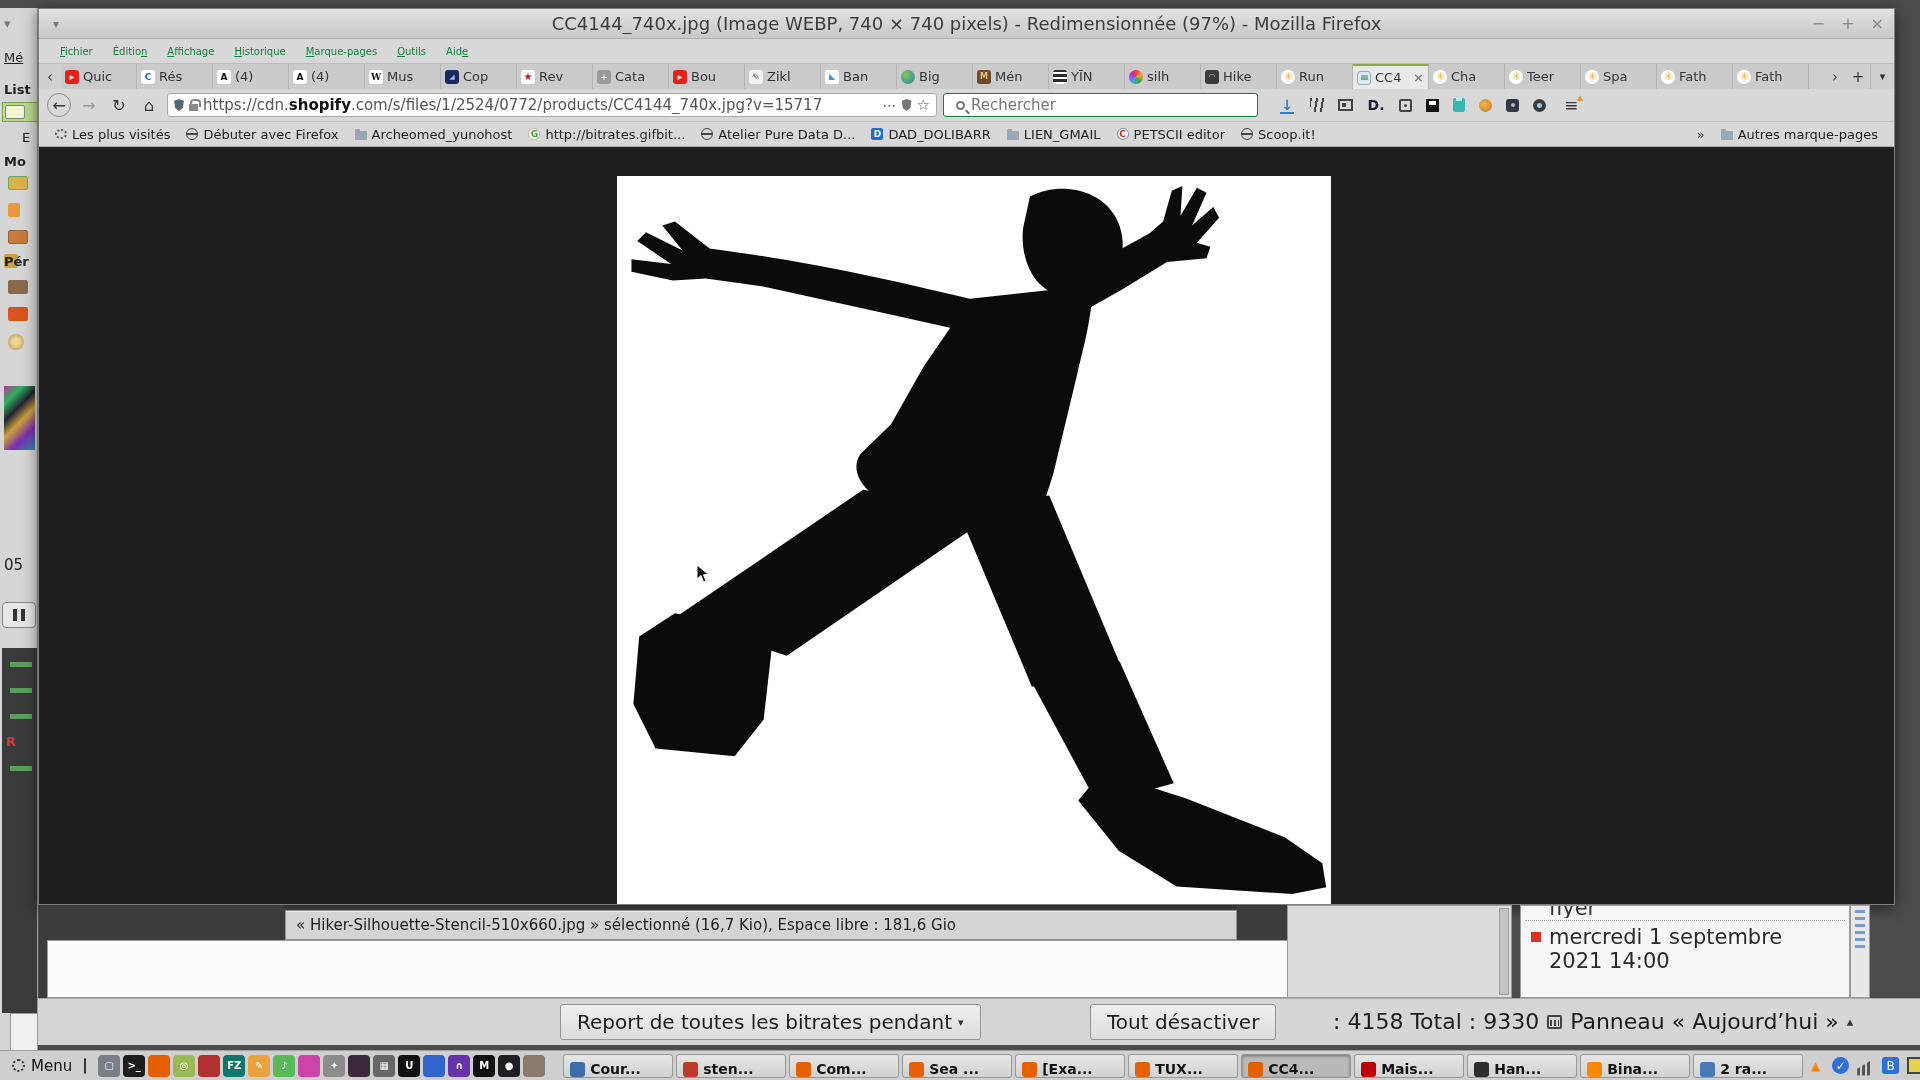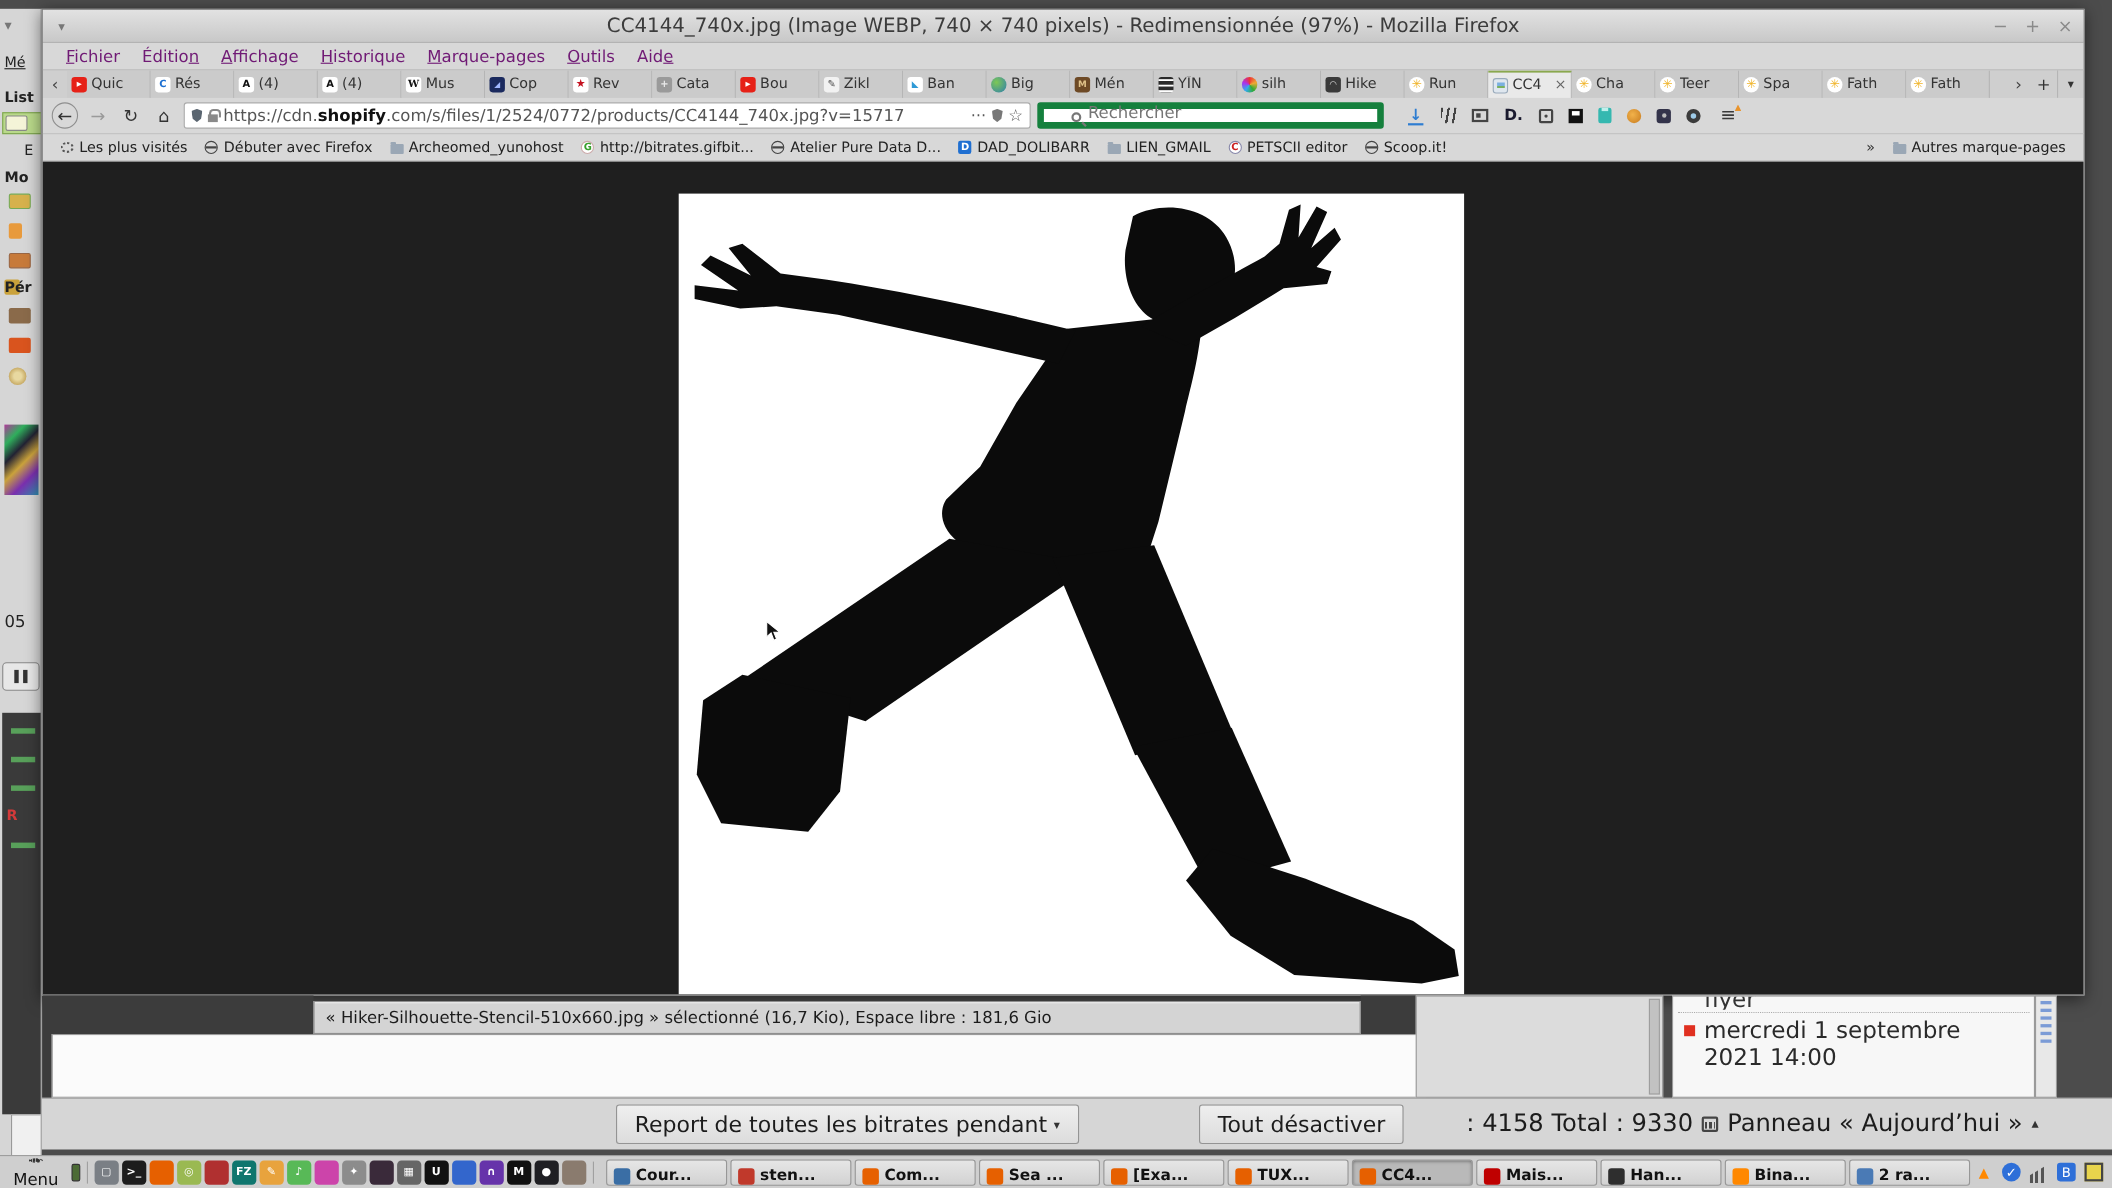--- a/index.html
+++ b/index.html
@@ -22,21 +22,21 @@
 
   
   .fx { position:absolute; left:38px; top:8px; width:1857px; height:897px; border:1px solid #7e7e7e; box-shadow:0 3px 14px rgba(0,0,0,.55); display:flex; flex-direction:column; background:#d8d8d8; }
   .titlebar { height:30px; background:linear-gradient(#e2e2e2,#c8c8c8); display:flex; align-items:center; position:relative; border-bottom:1px solid #b0b0b0; flex:0 0 30px;}
   .title-caret { position:absolute; left:14px; color:#777; font-size:12px; }
   .title-text { width:100%; text-align:center; font-size:18px; color:#3c3c3c; white-space:nowrap; overflow:hidden; }
   .win-controls { position:absolute; right:10px; display:flex; gap:16px; color:#8a8a8a; font-size:16px; }
   .win-controls span { cursor:default; }
 
   .menubar { height:24px; background:#d8d8d8; display:flex; align-items:center; padding-left:12px; gap:2px; flex:0 0 24px;}
-  .menubar .mi { font-size:15px; color:#701a75; padding:2px 9px; }
+  .menubar .mi { font-size:10px; color:#15803d; padding:2px 9px; }
 
   .tabbar { height:26px; background:#cfcfcf; display:flex; align-items:stretch; border-top:1px solid #bdbdbd; flex:0 0 26px; }
   .tscroll { width:22px; display:flex; align-items:center; justify-content:center; color:#444; font-size:15px; flex:0 0 22px;}
   .tabs { display:flex; flex:1 1 auto; overflow:hidden; }
   .tab { width:76px; flex:0 0 76px; display:flex; align-items:center; gap:4px; padding:0 4px; border-right:1px solid #b5b5b5; background:#cbcbcb; position:relative; }
   .tab.active { background:#e9e9e9; border-top:2px solid #8aa84e; }
   .tab .tlabel { font-size:13px; color:#333; white-space:nowrap; overflow:hidden; flex:1;
       -webkit-mask-image:linear-gradient(90deg,#000 70%,transparent); mask-image:linear-gradient(90deg,#000 70%,transparent); }
   .tab .tclose { font-size:13px; color:#666; }
   .fav { width:14px; height:14px; flex:0 0 14px; border-radius:3px; display:inline-flex; align-items:center; justify-content:center; font-size:9px; font-weight:bold; }
@@ -65,21 +65,21 @@
   .navbtn.dim { color:#9a9a9a; }
   .urlbox { flex:0 0 770px; height:24px; background:#fff; border:1px solid #ababab; border-radius:3px; display:flex; align-items:center; padding:0 6px; gap:5px; overflow:hidden; }
   .i-shield { width:10px; height:12px; background:#5a6570; clip-path:polygon(50% 0,100% 15%,88% 75%,50% 100%,12% 75%,0 15%); flex:0 0 10px;}
   .i-lock { width:9px; height:7px; background:#8a8a8a; position:relative; margin-top:4px; flex:0 0 9px;}
   .i-lock::before { content:""; position:absolute; left:1px; top:-5px; width:7px; height:6px; border:2px solid #8a8a8a; border-bottom:none; border-radius:4px 4px 0 0; }
   .urltext { font-size:15px; color:#555; white-space:nowrap; overflow:hidden; flex:1;
       -webkit-mask-image:linear-gradient(90deg,#000 92%,transparent); mask-image:linear-gradient(90deg,#000 92%,transparent);}
   .urltext b { color:#111;margin-top:38px; }
   .url-ellipsis { color:#555; font-size:14px; flex:0 0 auto;}
   .url-star { color:#555; font-size:15px; flex:0 0 auto;}
-  .searchbox { flex:0 0 315px; height:24px; background:#fff; border:6px solid #15803d; border-radius:3px; display:flex; align-items:flex-end; padding:0 25px; gap:6px; }
+  .searchbox { flex:0 0 315px; height:24px; background:#fff; border:1px solid #15803d; border-radius:3px; display:flex; align-items:center; padding:0 12px; gap:6px; }
   .i-mag { width:9px; height:9px; border:2px solid #777; border-radius:50%; position:relative; flex:0 0 9px;}
   .i-mag::after { content:""; position:absolute; left:7px; top:8px; width:5px; height:2px; background:#777; transform:rotate(45deg); }
   .searchbox input { border:none; outline:none; font-size:15px; color:#444; width:100%; background:transparent; font-family:"DejaVu Sans",sans-serif;}
   .toolicons { display:flex; align-items:center; gap:14px; margin-left:14px; }
   .ti { width:18px; height:18px; display:flex; align-items:center; justify-content:center; font-size:14px; color:#3a3a3a; position:relative;}
   .ti-download { color:#2e7dd1; font-weight:bold; }
   .ti-download::after { content:""; position:absolute; bottom:0; left:2px; right:2px; height:2px; background:#2e7dd1; }
   .ti-library { background:repeating-linear-gradient(100deg,#444 0 2px,transparent 2px 6px); width:14px; height:14px; }
   .ti-sidebar { width:15px; height:12px; border:2px solid #444; }
   .ti-sidebar::before { content:""; position:absolute; left:2px; top:2px; bottom:2px; width:4px; background:#444; }
@@ -143,21 +143,21 @@
   .cal-clip span { display:block; font-size:21px; color:#333; transform:translateY(-10px); }
   .cal-sep { border-top:1px dotted #aaa; margin:2px 4px; }
   .cal-event { display:flex; gap:8px; padding:2px 4px 0 10px; }
   .cal-bullet { width:10px; height:10px; background:#e03020; margin-top:7px; flex:0 0 10px;}
   .cal-event-text { font-size:21px; color:#2a2a2a; line-height:1.15; width:250px; }
   .cal-scroll { position:absolute; left:1850px; top:905px; width:20px; height:93px; background:#e8e8e8; border:1px solid #9a9a9a; overflow:hidden;}
   .cal-scroll i { display:block; width:10px; height:3px; background:#7b9bd6; margin:4px auto 0; }
 
   
   .taskbar { position:absolute; left:0; bottom:0; width:1920px; height:30px; background:#cfcfcf; border-top:1px solid #9e9e9e; display:flex; align-items:center; padding:0 4px; gap:4px; }
-  .tb-menu { display:flex; align-items:center; gap:6px; padding:0 8px; height:26px;flex-direction:column; }
+  .tb-menu { display:flex; align-items:center; gap:6px; padding:0 8px; height:26px; }
   .tb-menu .gear { width:13px; height:13px; border:2px dotted #333; border-radius:50%; }
   .tb-menu span { font-size:15px; color:#111; }
   .tb-pager { width:20px; height:16px; background:#4c6b35; border:1px solid #333; border-radius:2px; }
   .tb-sep { width:1px; height:20px; background:#a0a0a0; margin:0 2px; }
   .launchers { display:flex; align-items:center; gap:3px; }
   .lch { width:22px; height:22px; border-radius:4px; display:flex; align-items:center; justify-content:center; font-size:10px; font-weight:bold; color:#fff; }
   .tb-windows { display:flex; align-items:center; gap:3px; margin-left:6px; }
   .tbw { width:110px; height:24px; background:linear-gradient(#e6e6e6,#d2d2d2); border:1px solid #979797; border-radius:3px; display:flex; align-items:flex-end; gap:5px; padding:0 6px; }
   .tbw.active { background:#b9b9b9; box-shadow:inset 0 1px 3px rgba(0,0,0,.4); }
   .tbw .wic { width:15px; height:15px; border-radius:3px; flex:0 0 15px; display:flex; align-items:center; justify-content:center; font-size:8px; font-weight:bold; color:#fff;}

